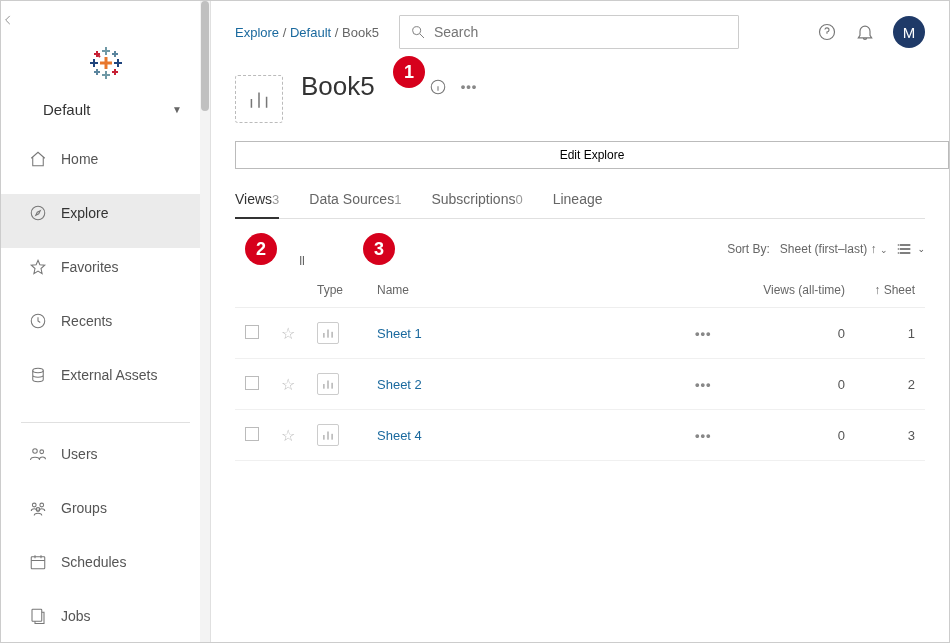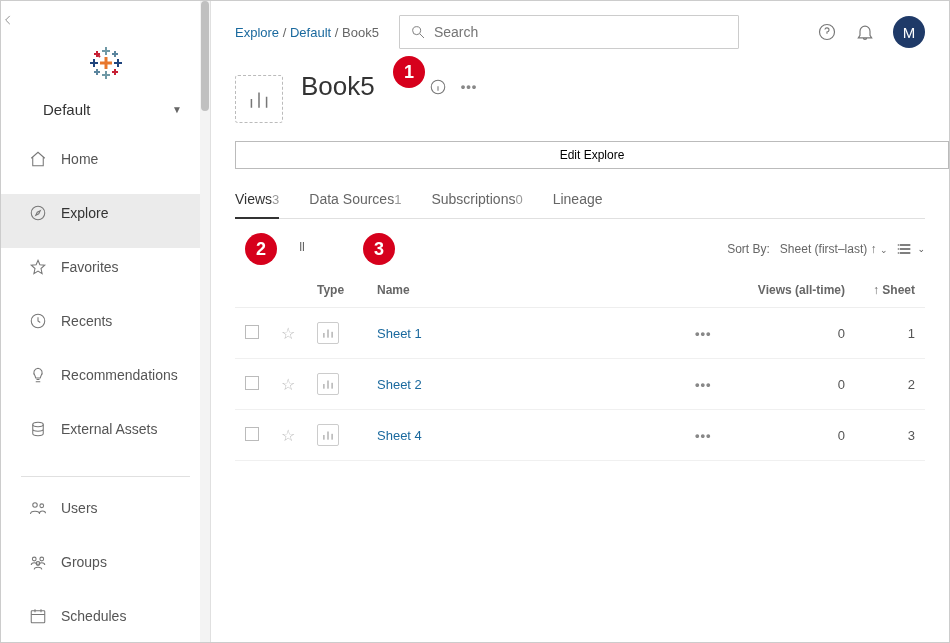--- a/index.html
+++ b/index.html
@@ -35,21 +35,21 @@
   .wb-meta .owner a { color: #1a699e; text-decoration: none; font-weight: 500; }
   .edit-btn { margin: 18px 0 0 24px; padding: 6px 18px; border: 1px solid #bbb; background: #fff; font-size: 12px; cursor: pointer; display: inline-block; }
   .tabs { display: flex; border-bottom: 1px solid #e0e0e0; margin: 22px 24px 0 24px; gap: 30px; font-size: 14px; color: #666; }
   .tab { padding: 0 0 10px 0; cursor: pointer; display: flex; align-items: baseline; }
   .tab.active { color: #333; border-bottom: 2px solid #333; margin-bottom: -1px; }
   .tab .count { color: #999; font-size: 13px; }
   .toolbar { display: flex; align-items: center; padding: 14px 24px 10px 24px; gap: 10px; position: relative; }
   .toolbar-right { margin-left: auto; display: flex; align-items: center; gap: 10px; font-size: 12px; color: #666; }
   .content { padding: 0 24px; }
   table.grid { width: 100%; border-collapse: collapse; font-size: 13px; }
-  table.grid th { text-align: left; font-weight: 700; color: #666; font-size: 12px; padding: 8px 10px 10px 10px; border-bottom: 1px solid #eee; }
+  table.grid th { text-align: left; font-weight: 400; color: #666; font-size: 12px; padding: 8px 10px 10px 10px; border-bottom: 1px solid #eee; }
   table.grid th.right, table.grid td.right { text-align: right; }
   table.grid td { padding: 14px 10px; border-bottom: 1px solid #f0f0f0; color: #555; vertical-align: middle; }
   table.grid td .link { color: #1a699e; cursor: pointer; }
   .chk { width: 14px; height: 14px; border: 1px solid #bbb; display: inline-block; cursor: pointer; background:#fff; }
   .star { color: #bbb; cursor: pointer; font-size: 16px; }
   .typeicon { width: 22px; height: 22px; border: 1px solid #ccc; border-radius: 2px; display: inline-flex; align-items: center; justify-content: center; }
   .ellipsis { color: #888; cursor: pointer; letter-spacing: 1px; font-weight: bold; }
   .annot { position: absolute; width: 32px; height: 32px; border-radius: 50%; background: #d6001c; color: #fff; font-weight: bold; font-size: 18px; display: flex; align-items: center; justify-content: center; z-index: 50; pointer-events: none; }
   svg { display: block; }
   .icon-stroke { stroke: #777; stroke-width: 1.4; fill: none; }
@@ -137,28 +137,20 @@
           <svg width="18" height="18" viewBox="0 0 24 24">
             <circle class="icon-stroke" cx="12" cy="12" r="9"></circle>
             <path class="icon-stroke" d="M12 7 V12 L15 14"></path>
           </svg>
         </span>
       <span>Recents</span>
     </div>
     <div class="nav-item">
       <span class="icon">
           <svg width="18" height="18" viewBox="0 0 24 24">
-            <path class="icon-stroke" d="M9 21 H15 M10 18 H14 M12 3 A6 6 0 0 1 16 13 L15 16 H9 L8 13 A6 6 0 0 1 12 3 Z"></path>
-          </svg>
-        </span>
-      <span>Recommendations</span>
-    </div>
-    <div class="nav-item">
-      <span class="icon">
-          <svg width="18" height="18" viewBox="0 0 24 24">
             <ellipse class="icon-stroke" cx="12" cy="6" rx="7" ry="3"></ellipse>
             <path class="icon-stroke" d="M5 6 V18 A7 3 0 0 0 19 18 V6 M5 12 A7 3 0 0 0 19 12"></path>
           </svg>
         </span>
       <span>External Assets</span>
     </div>
 
     <div class="nav-divider"></div>
 
     <div class="nav-item">
@@ -285,21 +277,21 @@
         <span>Subscriptions</span>
         <span class="count">0</span>
       </div>
       <div class="tab">
         <span>Lineage</span>
       </div>
     </div>
 
     <div class="toolbar">
       <span style="position:relative; width:70px; height:32px;">
-        <span style="position:absolute; right:0; top:6px; color:#666;">ll</span>
+        <span style="position:absolute; right:0; top:20px; color:#666;">ll</span>
         <div class="annot" style="left:10px; top:0;">
             <span>2</span>
           </div>
       </span>
       <span style="position:relative; width:80px; height:32px; margin-left:30px;">
         <div class="annot" style="left:18px; top:0;">
             <span>3</span>
           </div>
       </span>
       <div class="toolbar-right">

